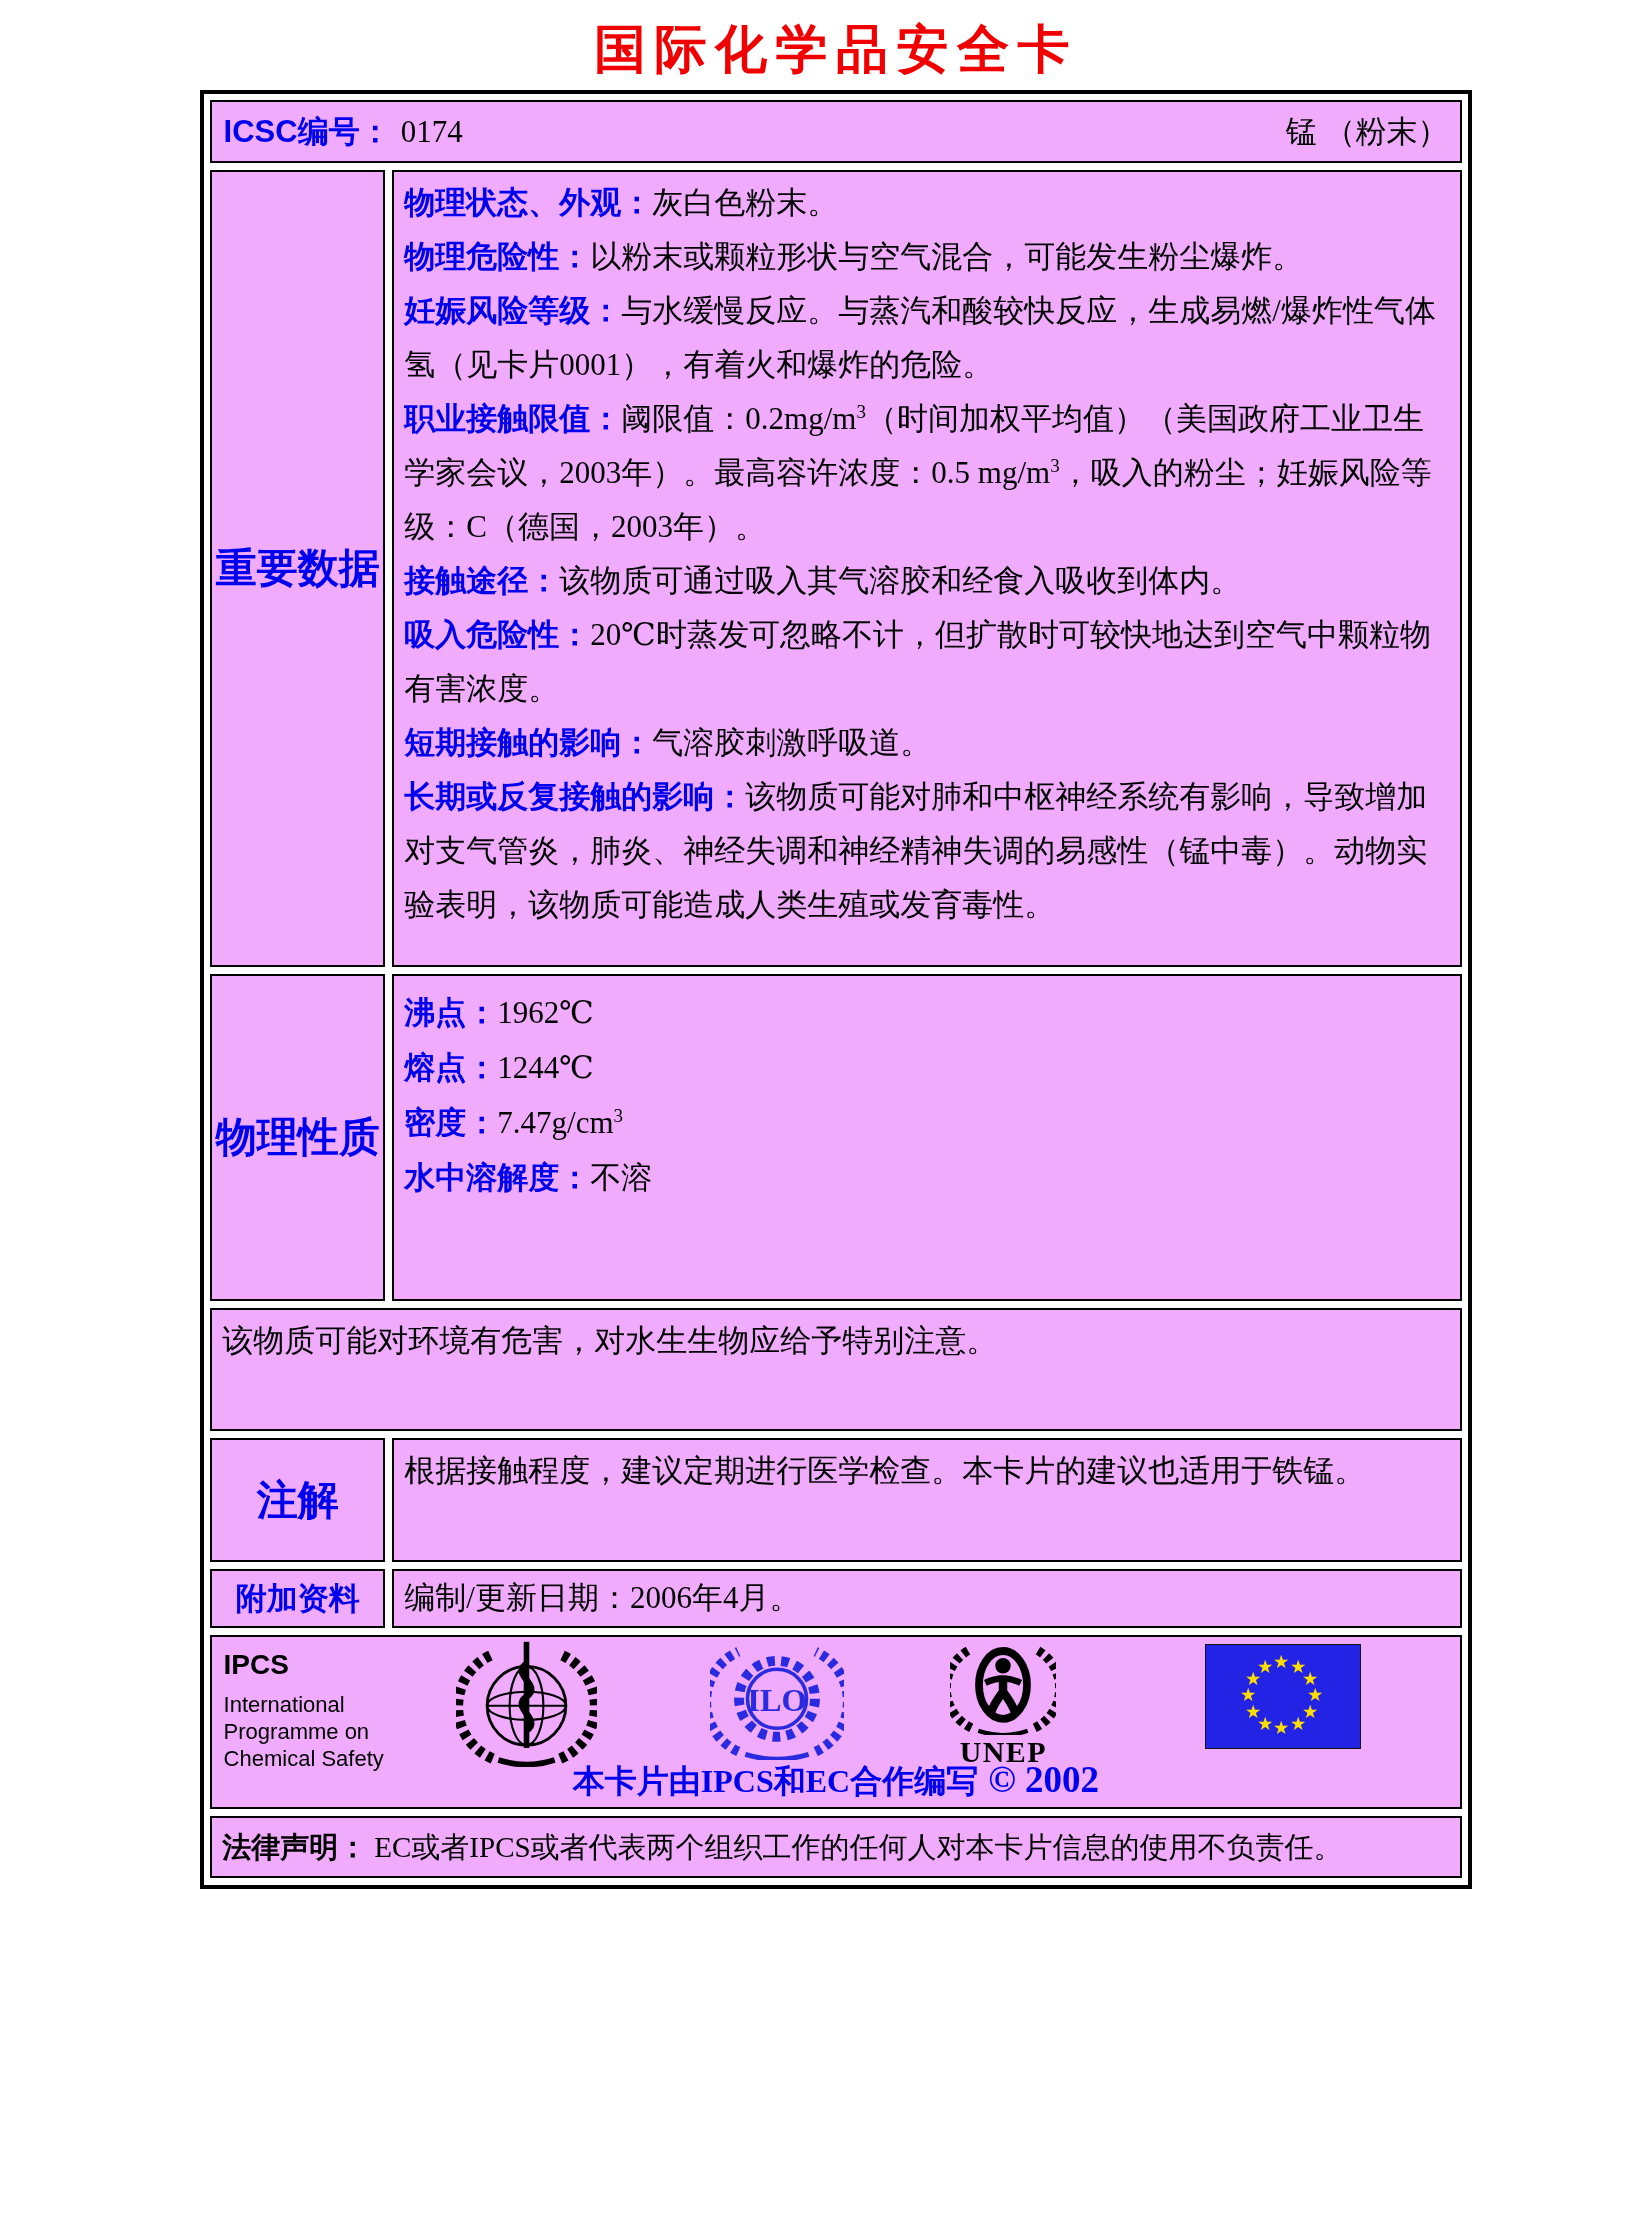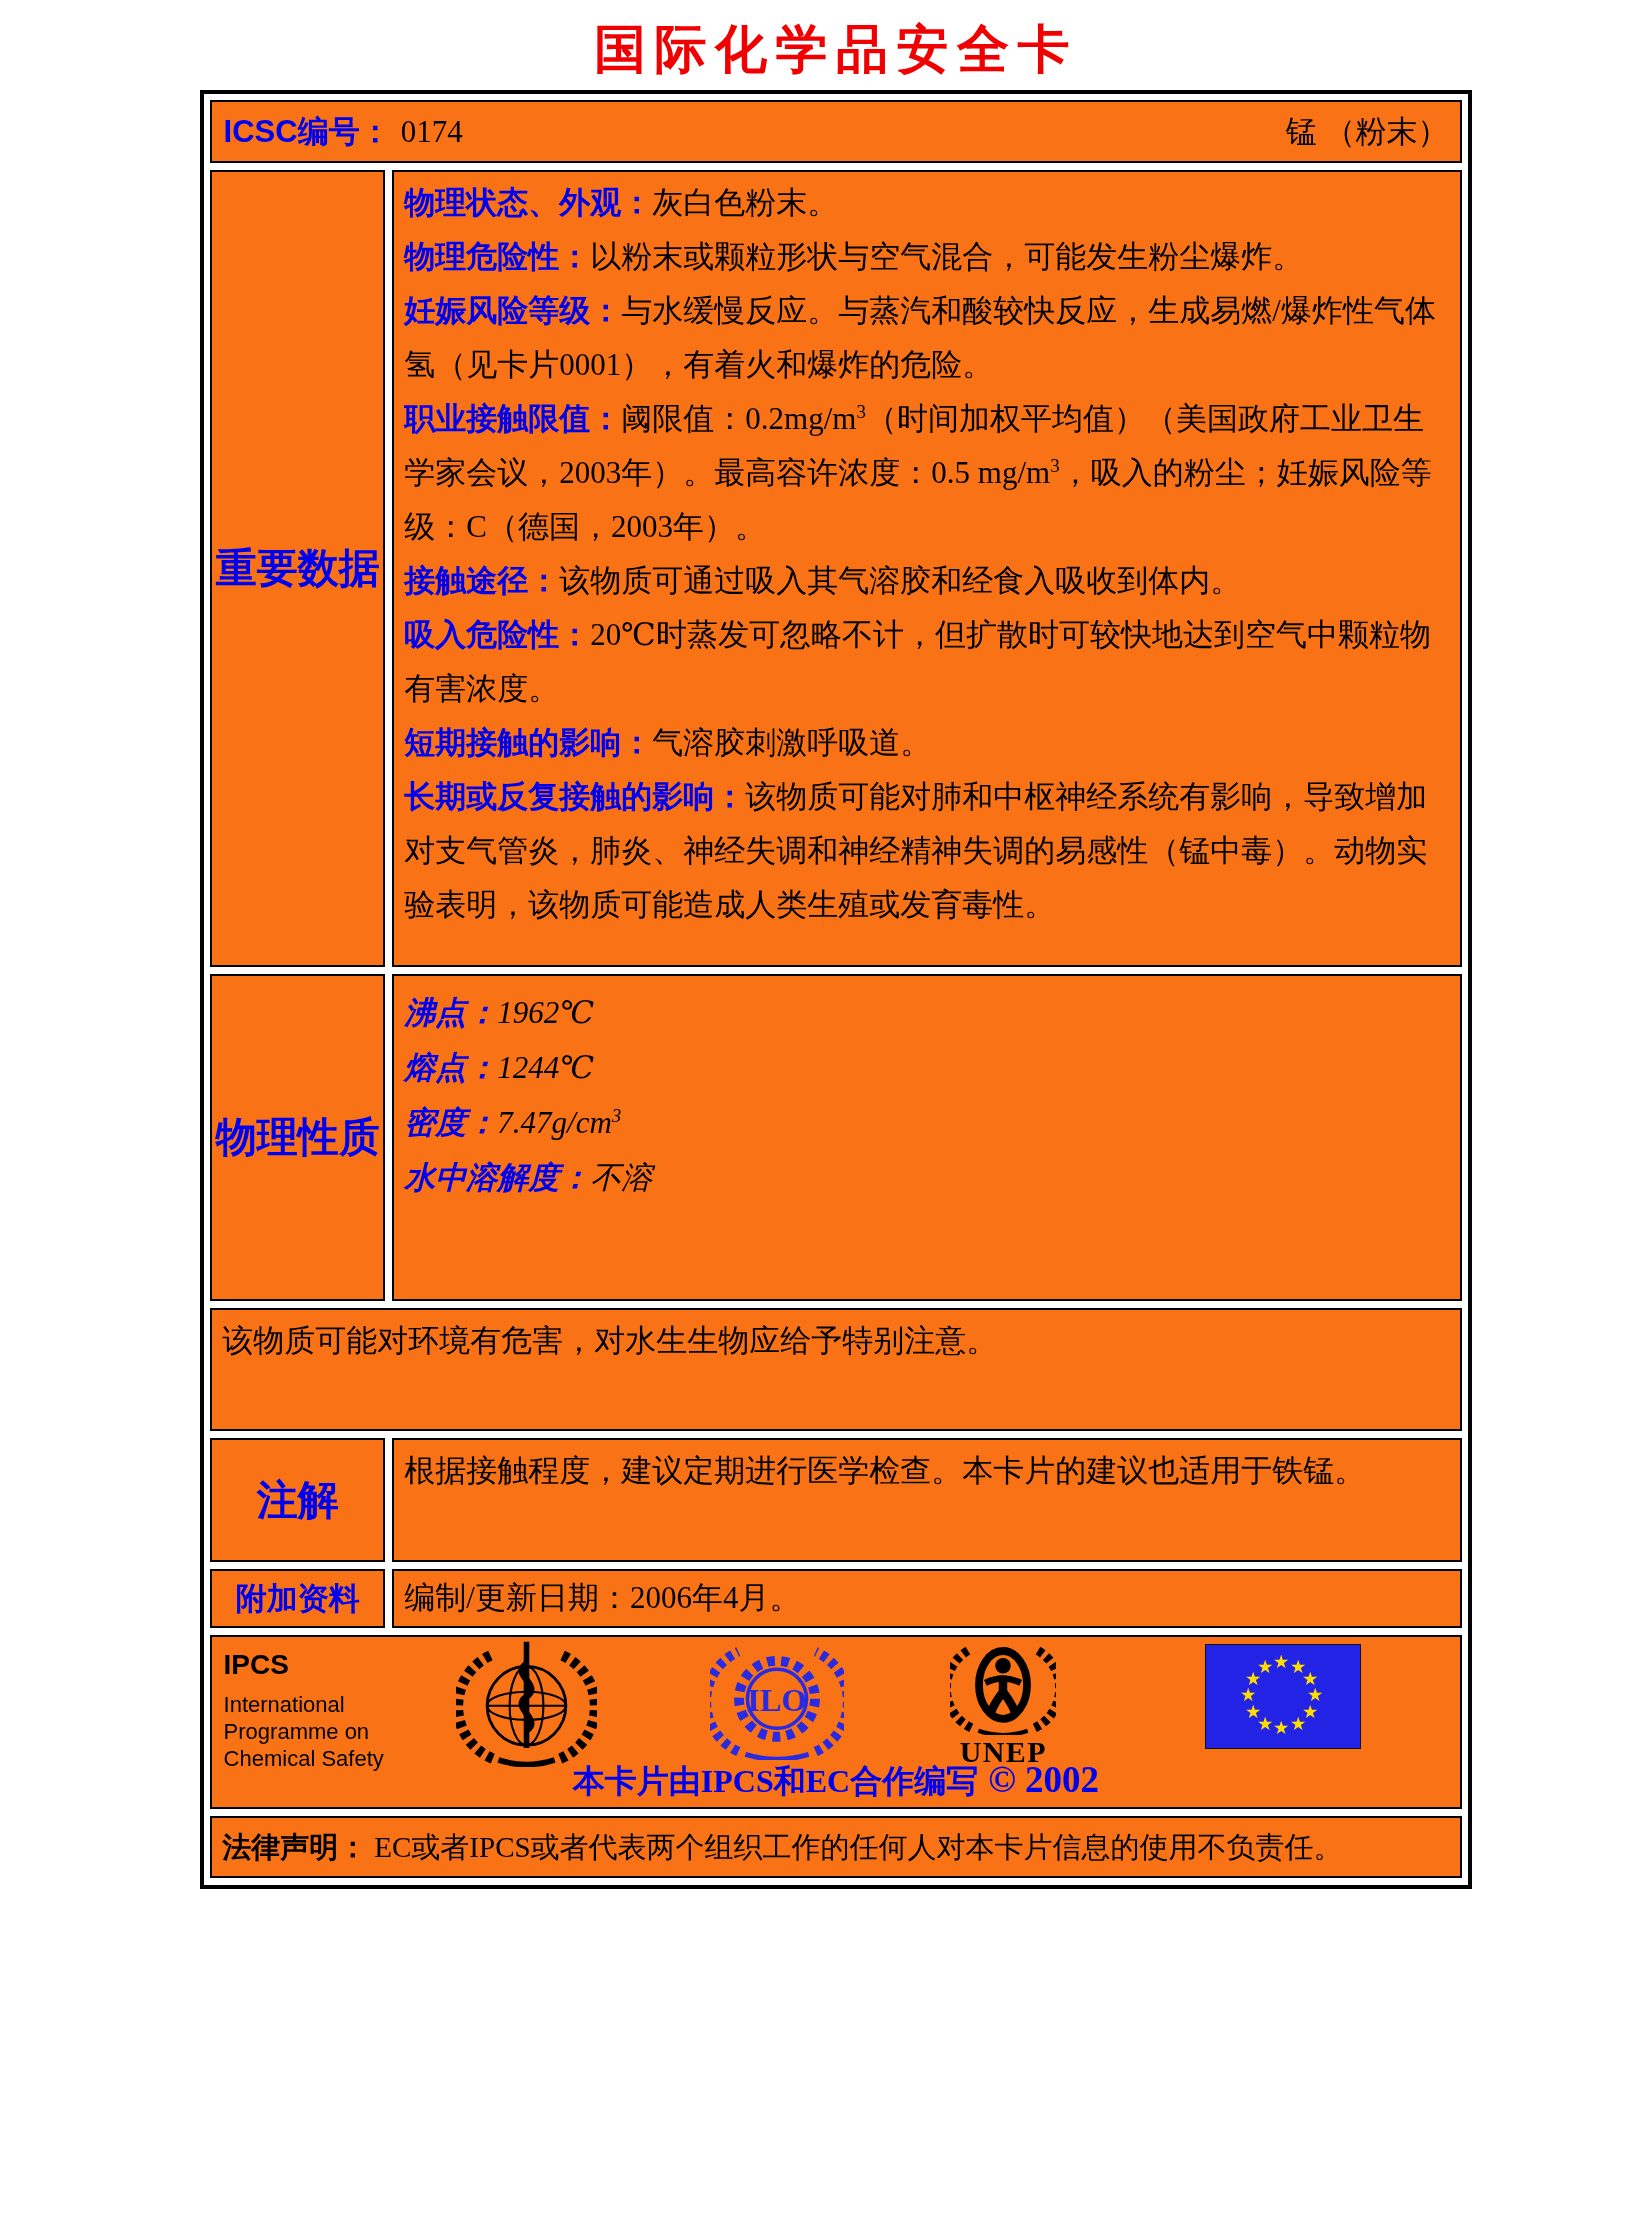--- a/index.html
+++ b/index.html
@@ -11,41 +11,41 @@
     font-size:52px;letter-spacing:8.5px;line-height:61px;
     font-family:"DejaVu Serif","Liberation Serif",serif;
   }
 
   .card{
     position:absolute;left:200px;top:90px;width:1272px;
     box-sizing:border-box;border:4.2px solid #000;background:#fff;
     padding:6.3px;display:flex;flex-direction:column;gap:7px;
   }
   .row{display:flex;gap:7px;flex:none;}
-  .cell{border:2.8px solid #000;box-sizing:border-box;background:#f97316;}
+  .cell{border:2.8px solid #000;box-sizing:border-box;background:#f0abfc;}
   .full{flex:1;}
 
   .header-cell{
     display:flex;align-items:center;justify-content:space-between;
     padding:0 11.3px;font-size:31px;
   }
   .hdr-left{display:flex;align-items:center;}
   .hdr-left .num{margin-left:10px;}
 
   .label-cell{
     flex:0 0 175px;display:flex;align-items:center;justify-content:center;
     text-align:center;color:#0000ee;font-weight:bold;font-size:41px;
     font-family:"Liberation Sans","DejaVu Sans",sans-serif;
     padding:2.8px;
   }
   .content-cell{
     flex:1;padding:4.2px 11.3px 4.2px 10px;
     font-size:31px;line-height:54px;
   }
-  .content-cell.phys{line-height:55px;padding-top:8.5px;font-style:italic;}
+  .content-cell.phys{line-height:55px;padding-top:8.5px;}
 
   .blue-label{
     color:#0000ee;font-weight:bold;
     font-family:"Liberation Sans","DejaVu Sans",sans-serif;
   }
   sup.sp{font-size:19px;line-height:0;vertical-align:super;}
 
   
   .logos-cell{position:relative;padding:0;}
   .ipcs-block{position:absolute;left:11.3px;top:14px;font-family:"Liberation Sans","DejaVu Sans",sans-serif;color:#000;}

